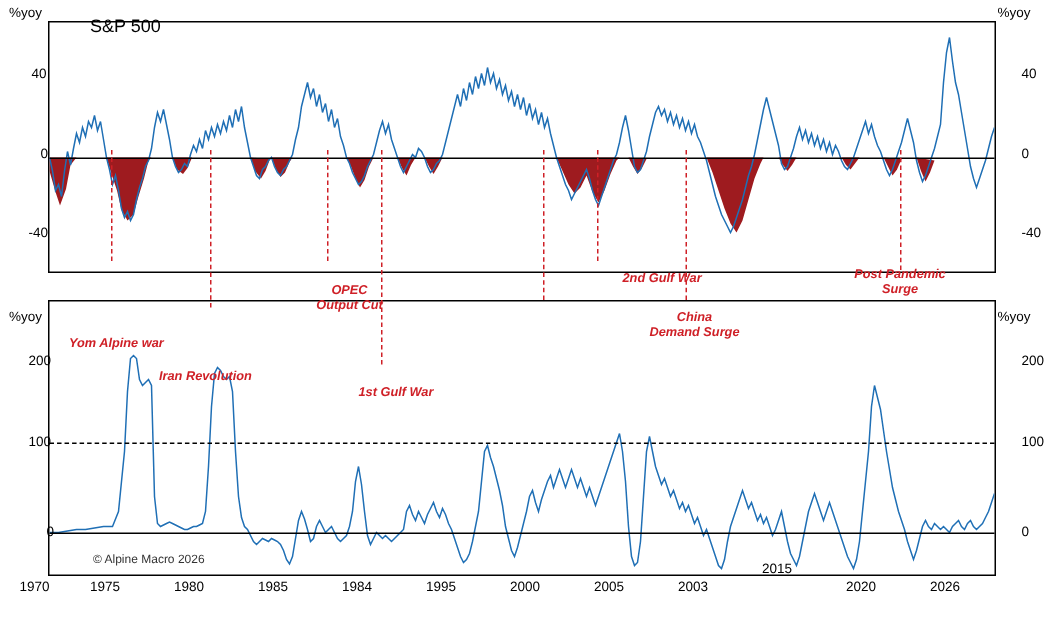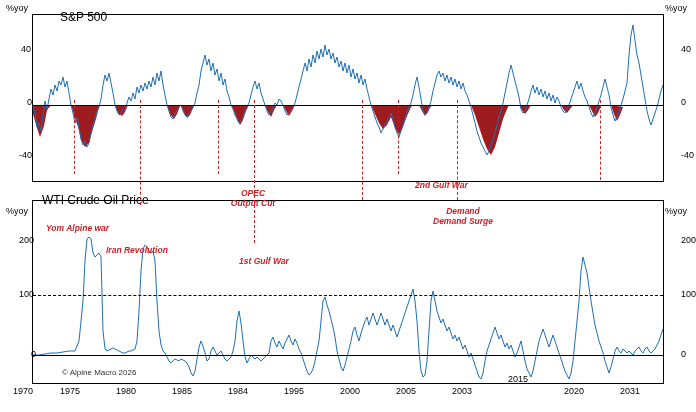--- a/index.html
+++ b/index.html
@@ -123,21 +123,20 @@
     <div class="tick-label" style="left:668px; top:97px;">0</div>
     <div class="tick-label" style="left:668px; top:150px;">-40</div>
 
   </div>
 
   <div class="panel" id="panel-bottom">
 
     <div class="axis-label" style="left:6px; top:20px;">%yoy</div>
     <div class="axis-label" style="left:665px; top:20px;">%yoy</div>
 
-    <div class="panel-title" style="left:42px; top:7px;">WTI Crude Oil Price</div>
 
     <div class="plot-frame" style="left:32px; top:14px; width:632px; height:184px;">
 
       <svg width="630" height="182" viewBox="0 0 630 182" preserveAspectRatio="none">
         <polyline class="series" points="0,154 6,154 12,153 18,152 24,152 30,151 36,150 42,150 46,140 50,100 52,60 54,38 56,36 58,38 60,52 62,56 64,54 66,52 68,56 70,130 72,148 74,150 76,149 78,148 80,147 82,148 84,149 86,150 88,151 90,152 92,152 94,151 96,150 98,150 100,149 102,148 104,140 106,110 108,70 110,48 112,44 114,46 116,50 118,52 120,50 122,60 124,100 126,130 128,144 130,150 132,152 134,156 136,160 138,162 140,160 142,158 144,159 146,160 148,158 150,159 152,160 154,162 156,166 158,172 160,175 162,170 164,158 166,146 168,140 170,145 172,152 174,160 176,158 178,150 180,146 182,150 184,154 186,152 188,150 190,154 192,158 194,160 196,158 198,156 200,150 202,140 204,120 206,110 208,122 210,140 212,156 214,162 216,158 218,154 220,156 222,158 224,156 226,158 228,160 230,158 232,156 234,154 236,152 238,140 240,136 242,142 244,146 246,140 248,144 250,148 252,142 254,138 256,134 258,140 260,144 262,138 264,142 266,148 268,152 270,158 272,164 274,170 276,174 278,172 280,168 282,160 284,150 286,140 288,120 290,100 292,96 294,104 296,110 298,118 300,126 302,136 304,150 306,158 308,166 310,170 312,164 314,156 316,148 318,140 320,130 322,126 324,134 326,140 328,132 330,126 332,120 334,116 336,124 338,118 340,112 342,118 344,124 346,118 348,112 350,118 352,124 354,118 356,124 358,130 360,124 362,130 364,136 366,130 368,124 370,118 372,112 374,106 376,100 378,94 380,88 382,100 384,120 386,150 388,170 390,176 392,174 394,160 396,130 398,100 400,90 402,100 404,110 406,116 408,122 410,118 412,124 414,130 416,126 418,132 420,138 422,134 424,140 426,136 428,142 430,148 432,144 434,150 436,156 438,152 440,158 442,164 444,170 446,176 448,178 450,172 452,160 454,150 456,144 458,138 460,132 462,126 464,132 466,138 468,134 470,140 472,146 474,142 476,148 478,144 480,150 482,156 484,152 486,146 488,140 490,150 492,160 494,168 496,172 498,176 500,170 502,160 504,150 506,140 508,134 510,128 512,134 514,140 516,146 518,140 520,134 522,140 524,146 526,152 528,158 530,164 532,170 534,174 536,178 538,172 540,160 542,140 544,120 546,100 548,70 550,56 552,64 554,72 556,86 558,100 560,112 562,124 564,132 566,140 568,146 570,152 572,160 574,166 576,172 578,166 580,158 582,150 584,146 586,150 588,152 590,148 592,150 594,152 596,150 598,152 600,154 602,150 604,148 606,146 608,150 610,152 612,148 614,146 616,150 618,152 620,150 622,148 624,144 626,140 628,134 630,128"></polyline>
       </svg>
 
       <div class="dashline" style="left:0; top:94px; width:630px;"></div>
       <div class="zeroline" style="left:0; top:154px; width:630px;"></div>
     </div>
@@ -156,54 +155,58 @@
     <div class="tick-label" style="left:47px;  top:200px;">1975</div>
     <div class="tick-label" style="left:103px; top:200px;">1980</div>
     <div class="tick-label" style="left:159px; top:200px;">1985</div>
     <div class="tick-label" style="left:215px; top:200px;">1984</div>
     <div class="tick-label" style="left:271px; top:200px;text-align:center;">1995</div>
     <div class="tick-label" style="left:327px; top:200px;">2000</div>
     <div class="tick-label" style="left:383px; top:200px;">2005</div>
     <div class="tick-label" style="left:439px; top:200px;">2003</div>
     <div class="tick-label" style="left:495px; top:188px;">2015</div>
     <div class="tick-label" style="left:551px; top:200px;">2020</div>
-    <div class="tick-label" style="left:607px; top:200px;">2031</div>
+    <div class="tick-label" style="left:607px; top:200px;">2026</div>
 
   </div>
 
   <div class="vline" style="left:74px;  top:100px; height:74px;"></div>
   <div class="vline" style="left:140px; top:100px; height:105px;"></div>
   <div class="vline" style="left:218px; top:100px; height:74px;"></div>
   <div class="vline" style="left:254px; top:100px; height:143px;"></div>
   <div class="vline" style="left:362px; top:100px; height:100px;"></div>
   <div class="vline" style="left:398px; top:100px; height:74px;"></div>
   <div class="vline" style="left:457px; top:100px; height:100px;"></div>
   <div class="vline" style="left:600px; top:100px; height:80px;"></div>
 
   <div class="annot" style="left:46px; top:223px;">
     <div>Yom Alpine war</div>
   </div>
 
   <div class="annot" style="left:106px; top:245px;">
     <div>Iran Revolution</div>
   </div>
 
-  <div class="annot center" style="left:205px; top:188px; width:56px;margin-left:20px;">
+  <div class="annot center" style="left:205px; top:188px; width:56px;">
     <div>OPEC</div>
     <div>Output Cut</div>
   </div>
 
   <div class="annot" style="left:239px; top:256px;text-align:center;">
     <div>1st Gulf War</div>
   </div>
 
 
   <div class="annot" style="left:370px; top:180px;margin-left:45px;">
     <div>2nd Gulf War</div>
   </div>
 
   <div class="annot center" style="left:427px; top:206px; width:72px;">
-    <div>Demand</div>
+    <div>China</div>
     <div>Demand Surge</div>
   </div>
 
+  <div class="annot center" style="left:560px; top:177px; width:80px;">
+    <div>Post Pandemic</div>
+    <div>Surge</div>
+  </div>
 
 </div>
 
 </body></html>

